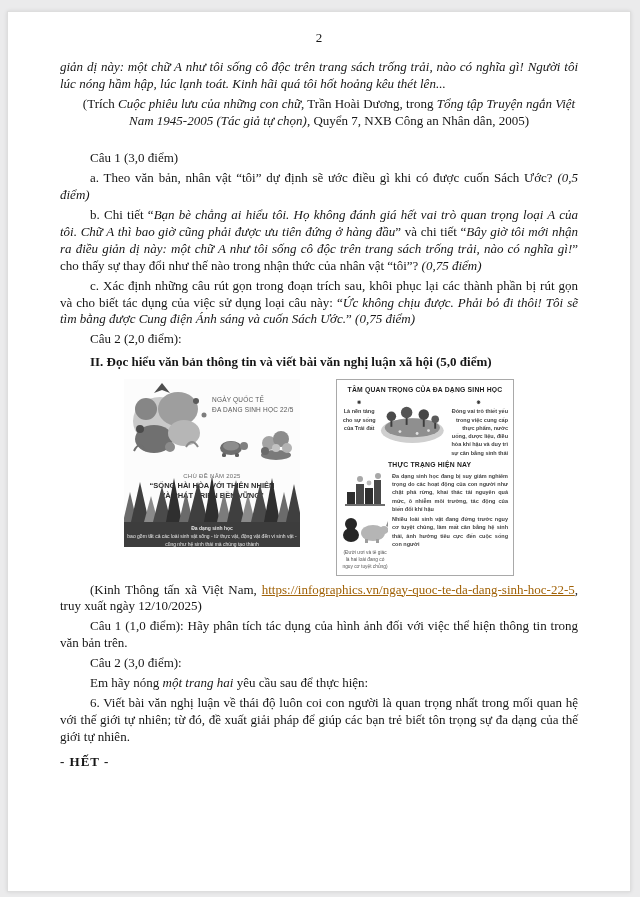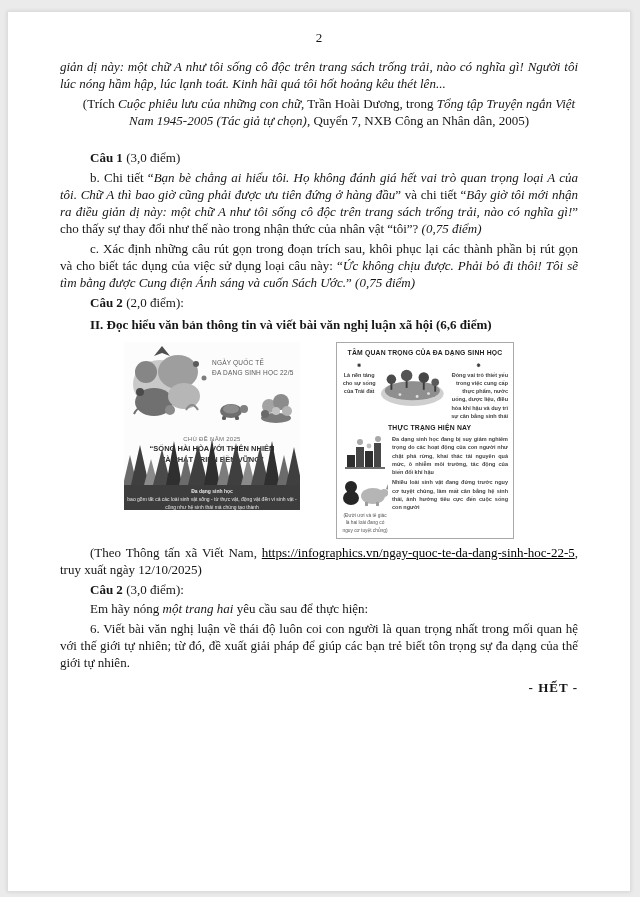--- a/index.html
+++ b/index.html
@@ -14,25 +14,25 @@
     box-shadow:0 0 4px rgba(0,0,0,.10);
   }
   .content{
     padding:14px 52px 0 52px;
     font-size:13px;line-height:1.3;color:#161616;
   }
   .pageno{text-align:center;margin:4px 0 12px;}
   p{margin:0 0 3px 0;text-align:justify;text-indent:30px;}
   p.noind{text-indent:0;font-family:Liberation Serif, serif;}
   .i{font-style:italic;}
-  .b{font-weight:bold;}
+  .b{font-weight:normal;}
   .citation{text-align:center;text-indent:0;margin-bottom:21px;padding-left:20px;}
   .heading2{font-weight:bold;margin:6px 0 6px;}
-  .link{color:#000000;text-decoration:underline;cursor:pointer;}
-  .het{text-align:right;text-indent:0;font-weight:bold;margin-top:8px;letter-spacing:1px;}
+  .link{color:#a16207;text-decoration:underline;cursor:pointer;}
+  .het{text-align:left;text-indent:0;font-weight:bold;margin-top:8px;letter-spacing:1px;}
 
   
   .figures{display:flex;justify-content:center;align-items:flex-start;gap:36px;margin:8px 0 6px;}
   .figures, .figures *{font-family:"Liberation Sans",sans-serif;}
 
   
   .ig-left{position:relative;width:176px;height:168px;background:#fcfcfc;overflow:hidden;}
   .igl-header{position:absolute;left:88px;top:16px;width:86px;font-size:6.5px;line-height:1.55;color:#585858;letter-spacing:.2px;}
   .igl-theme{position:absolute;left:0;top:94px;width:176px;text-align:center;}
   .igl-theme-label{font-size:6px;color:#6a6a6a;letter-spacing:.3px;}
@@ -72,30 +72,31 @@
   <div class="content">
 
     <div class="pageno">2</div>
 
     <p class="noind i"><span>giản dị này: một chữ A như tôi sống cô độc trên trang sách trống trải, nào có nghĩa gì! Người tôi lúc nóng hầm hập, lúc lạnh toát. Kinh hãi quá tôi hốt hoảng kêu thét lên...</span></p>
 
     <p class="citation"><span>(Trích </span><span class="i">Cuộc phiêu lưu của những con chữ</span><span>, Trần Hoài Dương, trong </span><span class="i">Tổng tập Truyện ngắn Việt Nam 1945-2005 (Tác giả tự chọn)</span><span>, Quyển 7, NXB Công an Nhân dân, 2005)</span></p>
 
     <p><span class="b">Câu 1</span><span> (3,0 điểm)</span></p>
 
+    <p><span>a.  </span><span>Theo văn bản, nhân vật “tôi” dự định sẽ ước điều gì khi có được cuốn Sách Ước? </span><span class="i">(0,5 điểm)</span></p>
 
     <p><span>b.  </span><span>Chi tiết “</span><span class="i">Bạn bè chẳng ai hiểu tôi. Họ không đánh giá hết vai trò quan trọng loại A của tôi. Chữ A thì bao giờ cũng phải được ưu tiên đứng ở hàng đầu</span><span>” và chi tiết “</span><span class="i">Bây giờ tôi mới nhận ra điều giản dị này: một chữ A như tôi sống cô độc trên trang sách trống trải, nào có nghĩa gì!</span><span>” cho thấy sự thay đổi như thế nào trong nhận thức của nhân vật “tôi”? </span><span class="i">(0,75 điểm)</span></p>
 
     <p><span>c.  </span><span>Xác định những câu rút gọn trong đoạn trích sau, khôi phục lại các thành phần bị rút gọn và cho biết tác dụng của việc sử dụng loại câu này: “</span><span class="i">Ức không chịu được. Phải bỏ đi thôi! Tôi sẽ tìm bằng được Cung điện Ánh sáng và cuốn Sách Ước.</span><span>” </span><span class="i">(0,75 điểm)</span></p>
 
 
     <p><span class="b">Câu 2</span><span> (2,0 điểm):</span></p>
 
 
-    <p class="heading2">II. Đọc hiểu văn bản thông tin và viết bài văn nghị luận xã hội (6,6 điểm)</p>
+    <p class="heading2">II. Đọc hiểu văn bản thông tin và viết bài văn nghị luận xã hội (5,0 điểm)</p>
 
     <div class="figures">
 
       <div class="ig-left">
         <svg class="igl-collage" width="92" height="86" viewBox="0 0 92 86">
           <ellipse cx="34" cy="40" rx="27" ry="24" fill="#c9c9c9"></ellipse>
           <ellipse cx="52" cy="28" rx="20" ry="17" fill="#9e9e9e"></ellipse>
           <ellipse cx="28" cy="58" rx="19" ry="14" fill="#707070"></ellipse>
           <ellipse cx="58" cy="52" rx="16" ry="13" fill="#b6b6b6"></ellipse>
           <circle cx="20" cy="28" r="11" fill="#868686"></circle>
@@ -209,22 +210,23 @@
               <rect x="23" y="24" width="3" height="4" fill="#9e9e9e"></rect>
               <rect x="34" y="24" width="3" height="4" fill="#9e9e9e"></rect>
             </svg>
             <div class="igr-smallcap">(Đười ươi và tê giác là hai loài đang có nguy cơ tuyệt chủng)</div>
           </div>
           <div class="igr-p">Nhiều loài sinh vật đang đứng trước nguy cơ tuyệt chủng, làm mất cân bằng hệ sinh thái, ảnh hưởng tiêu cực đến cuộc sống con người</div>
         </div>
       </div>
     </div>
 
-    <p><span>(Theo Thông tấn xã Viết Nam, </span><a class="link" href="#">https://infographics.vn/ngay-quoc-te-da-dang-sinh-hoc-22-5</a><span>, truy xuất ngày 12/10/2025)</span></p>
-
+    <p><span>(Kinh Thông tấn xã Việt Nam, </span><a class="link" href="#">https://infographics.vn/ngay-quoc-te-da-dang-sinh-hoc-22-5</a><span>, truy xuất ngày 12/10/2025)</span></p>
+
+    <p><span class="b">Câu 1</span><span> (1,0 điểm): </span><span>Hãy phân tích tác dụng của hình ảnh đối với việc thể hiện thông tin trong văn bản trên.</span></p>
 
     <p><span class="b">Câu 2</span><span> (3,0 điểm):</span></p>
 
     <p><span>Em hãy nóng </span><span class="i">một trang hai</span><span> yêu cầu sau để thực hiện:</span></p>
 
 
     <p>6.  Viết bài văn nghị luận về thái độ luôn coi con người là quan trọng nhất trong mối quan hệ với thế giới tự nhiên; từ đó, đề xuất giải pháp để giúp các bạn trẻ biết tôn trọng sự đa dạng của thế giới tự nhiên.</p>
 
     <p class="het">- HẾT -</p>
 

